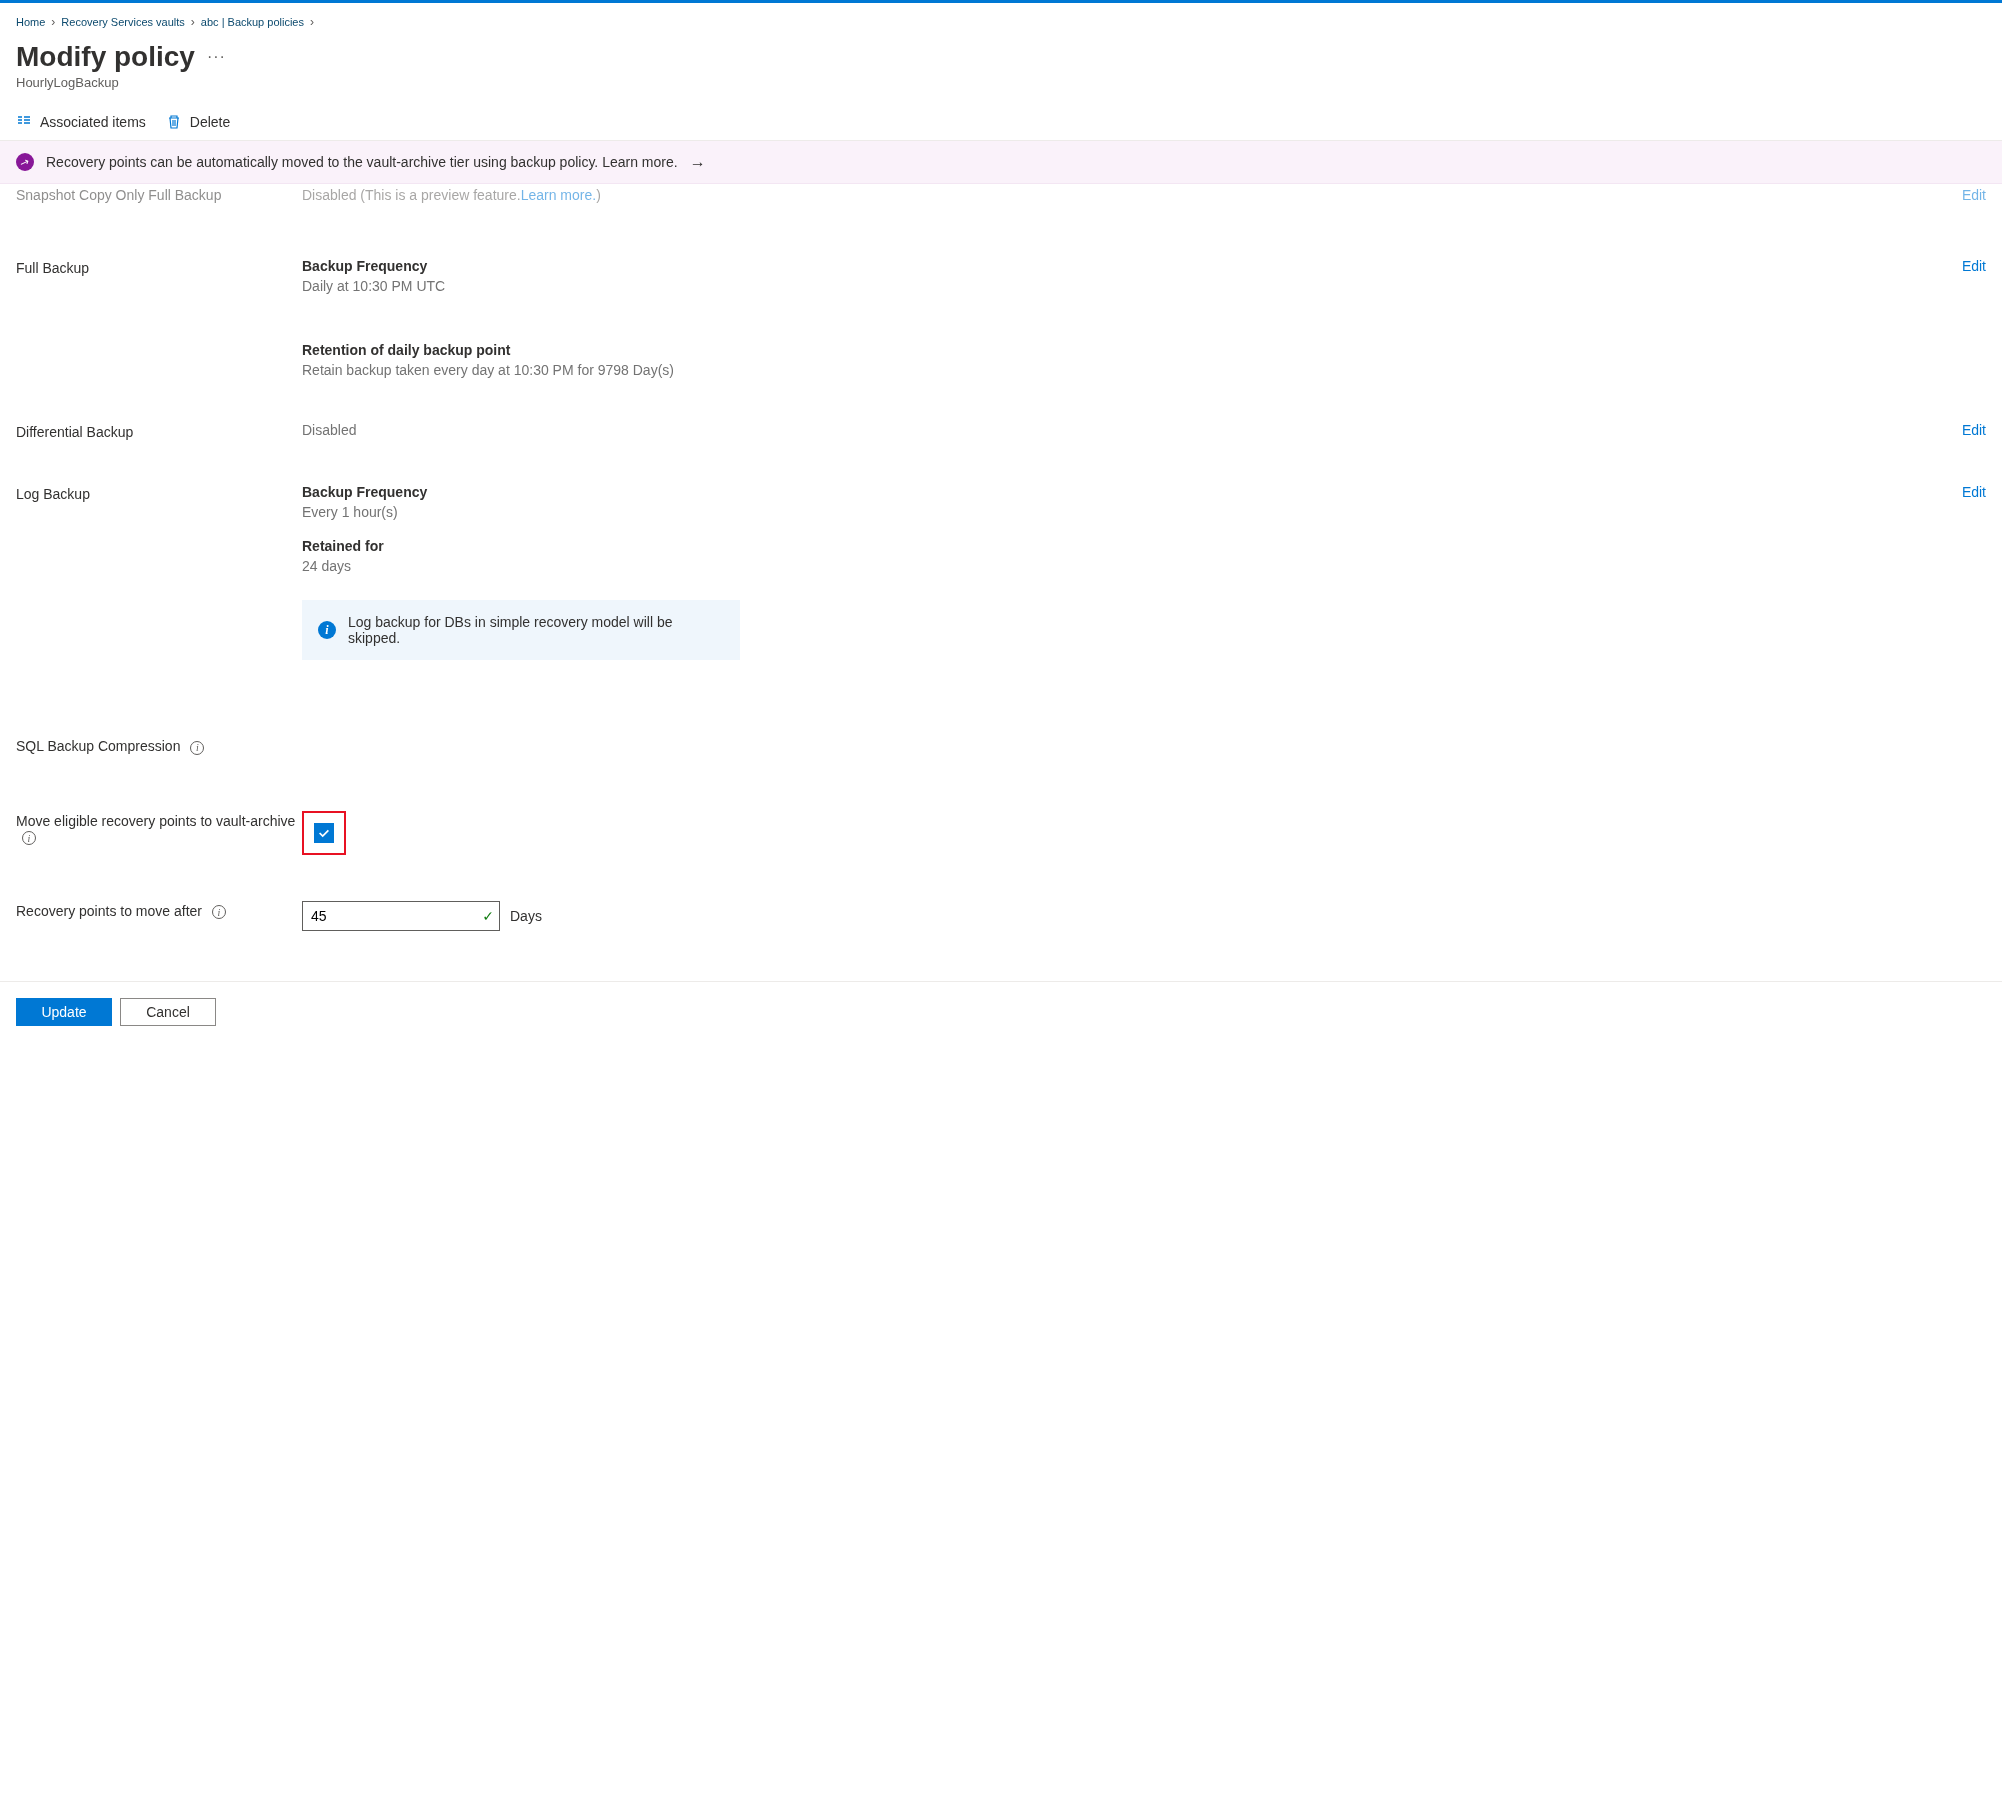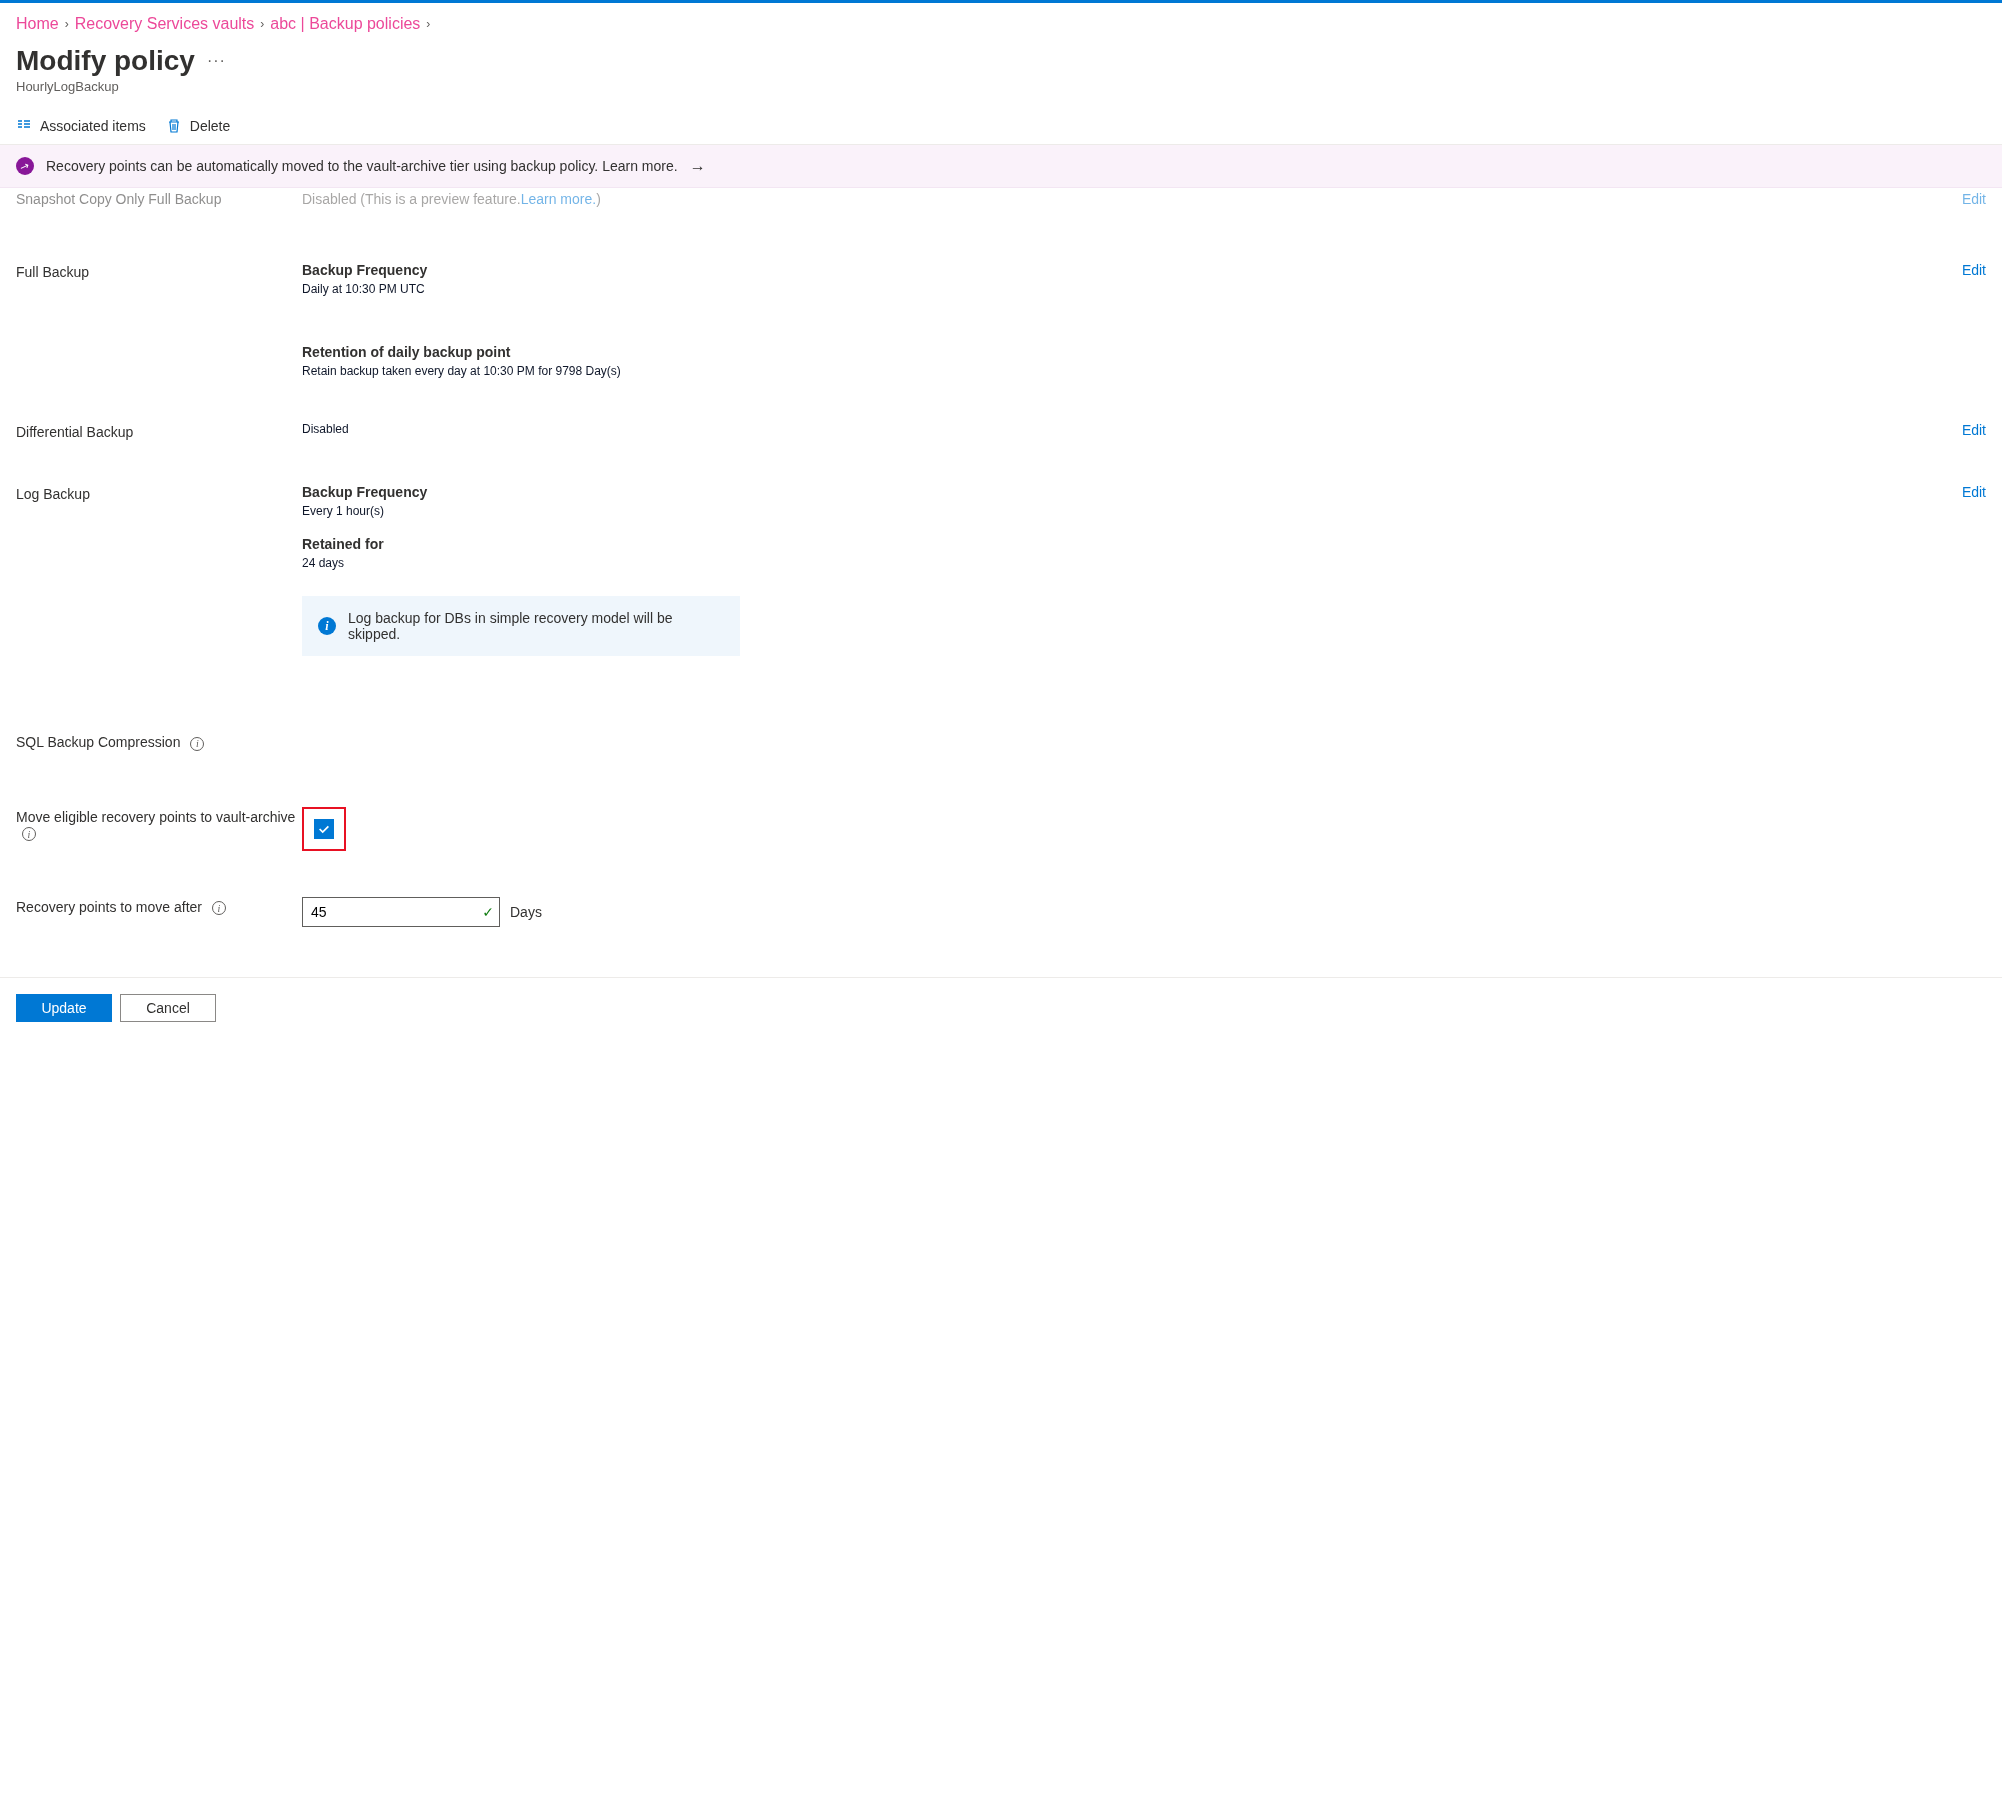--- a/index.html
+++ b/index.html
@@ -13,23 +13,23 @@
     .container { padding: 0; }
 
     
     .breadcrumb {
       display: flex;
       align-items: center;
       padding: 12px 16px 8px 16px;
       gap: 6px;
     }
     .breadcrumb a {
-      color: #ec4899;
+      color: #0c4a6e;
       text-decoration: none;
-      font-size: 16px;
+      font-size: 11px;
     }
     .breadcrumb .chevron {
       color: #605e5c;
       font-size: 12px;
     }
 
     
     .title-row {
       display: flex;
       align-items: center;
@@ -111,21 +111,21 @@
     }
     .section-body { flex: 1; }
     .section-body .block { margin-bottom: 18px; }
     .section-body .block:last-child { margin-bottom: 0; margin-top: 48px; }
     .section-body strong {
       display: block;
       font-weight: 600;
       font-size: 14px;
       margin-bottom: 4px;
     }
-    .section-body .value { font-size: 12px; color: #0f172a; }
+    .section-body .value { font-size: 14px; color: #737373; }
 
     .info-note {
       background: #eff6fc;
       padding: 14px 16px;
       display: flex;
       align-items: center;
       gap: 12px;
       margin-top: 26px;
       width: 438px;
     }

